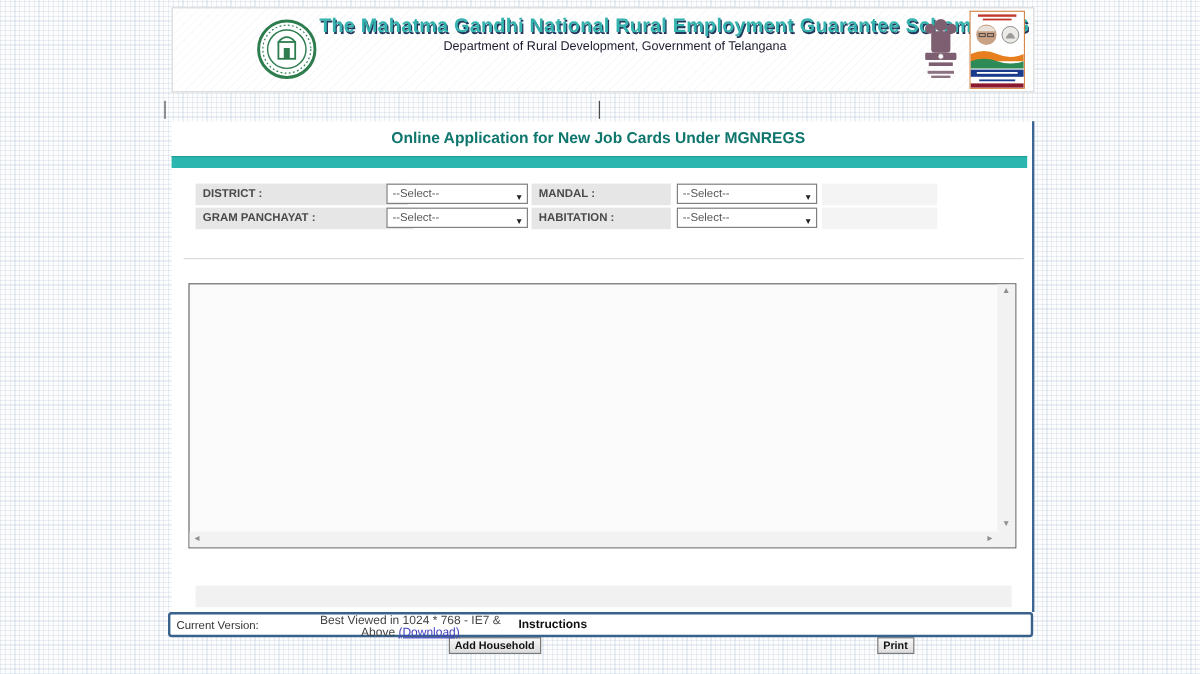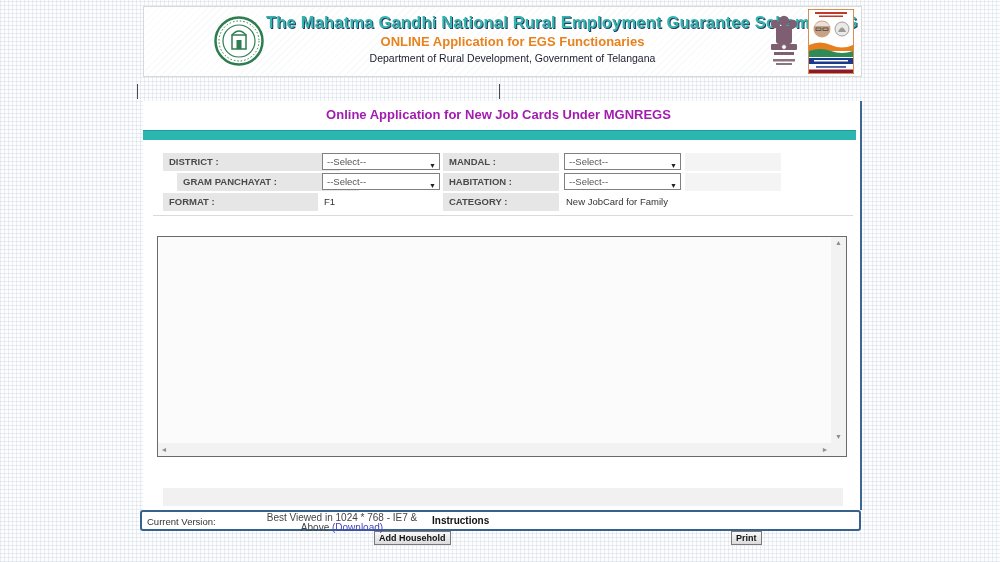--- a/index.html
+++ b/index.html
@@ -19,21 +19,21 @@
     text-shadow:1px 1px 0 #233a5e;line-height:20px;white-space:nowrap;}
   .h-sub{font-size:13px;font-weight:bold;color:#e8821e;line-height:19px;}
   .h-dept{font-size:10.5px;font-weight:normal;color:#1c1c2e;line-height:15px;}
   .emblem{position:absolute;left:622px;top:5px;width:36px;height:60px;}
   .poster{position:absolute;left:664px;top:2px;width:46px;height:65px;}
   .tick{position:absolute;top:84px;width:1px;height:15px;background:#4a4a4a;}
   
   .main{position:absolute;left:143px;top:101px;width:719px;height:409px;background:#fff;
     border-right:2px solid #3c6794;box-sizing:border-box;}
   .page-title{position:absolute;left:0;right:6px;top:6px;text-align:center;
-    font-size:13px;font-weight:bold;color:#a21caf;}
+    font-size:13px;font-weight:bold;color:#0f766e;}
   .accent-bar{position:absolute;left:0;top:29px;width:713px;height:9px;background:#2bb6af;
     border-top:1px solid #1d9e98;}
   
   .f-row{position:absolute;height:18px;}
   .f-label{position:absolute;height:18px;background:#e6e6e6;color:#4a4a4a;
     font-size:9.5px;font-weight:bold;line-height:18px;padding-left:6px;box-sizing:border-box;}
   .f-select{position:absolute;height:17px;top:0px;background:#fff;border:1px solid #808080;
     box-sizing:border-box;font-size:9.5px;color:#555;line-height:15px;padding:0 4px;cursor:default;}
   .f-select .arr{position:absolute;right:3px;top:4px;font-size:7px;color:#222;}
   .f-filler{position:absolute;height:18px;background:#f4f4f4;}
@@ -57,41 +57,40 @@
   
   .actions{position:absolute;left:20px;top:387px;width:680px;height:18px;background:#f1f1f1;}
   .add-btn{position:absolute;left:211px;top:2px;}
   .print-btn{position:absolute;left:568px;top:2px;}
   
   .footer{position:absolute;left:140px;top:510px;width:721px;height:21px;background:#fff;
     border:2px solid #38618c;border-radius:3px;box-sizing:border-box;padding-left:36px;}
   .cur-ver{position:absolute;left:5px;top:4px;font-size:9.5px;color:#333;}
   .best-viewed{position:absolute;left:92px;width:216px;top:1px;text-align:center;
     font-size:10px;color:#444;line-height:10px;}
-  .dl-link{color:#4343bf;cursor:pointer;}
+  .dl-link{color:#4343bf;text-decoration:underline;cursor:pointer;}
   .instructions{position:absolute;left:290px;top:3px;font-size:10px;font-weight:bold;color:#111;cursor:pointer;}
   .copyright{position:absolute;right:8px;top:4px;font-size:9px;font-weight:bold;color:#333;}
 </style>
 </head>
 <body>
 
 <div class="page">
 
   <div class="header">
     <svg class="seal" viewBox="0 0 50 52">
       <circle cx="25" cy="26" r="23.5" fill="#ffffff" stroke="#2e7d4f" stroke-width="2.5"></circle>
       <circle cx="25" cy="26" r="20" fill="none" stroke="#2e7d4f" stroke-width="1" stroke-dasharray="1.5 2"></circle>
       <circle cx="25" cy="26" r="16" fill="#ffffff" stroke="#2e7d4f" stroke-width="1.2"></circle>
       <rect x="18" y="20" width="14" height="14" fill="none" stroke="#2e7d4f" stroke-width="1.5"></rect>
       <path d="M18 20 Q25 12 32 20" fill="none" stroke="#2e7d4f" stroke-width="1.5"></path>
       <rect x="22.5" y="25" width="5" height="9" fill="#2e7d4f"></rect>
     </svg>
     <div class="titles">
       <div class="h-title">The Mahatma Gandhi National Rural Employment Guarantee Scheme - TG</div>
-      <div class="h-sub">ONLINE Application for EGS Functionaries</div>
       <div class="h-dept">Department of Rural Development, Government of Telangana</div>
     </div>
     <svg class="emblem" viewBox="0 0 36 60">
       <g fill="#7d5f71">
         <circle cx="9" cy="12" r="4.2"></circle>
           <circle cx="18" cy="9" r="5.2"></circle>
           <circle cx="27" cy="12" r="4.2"></circle>
         <rect x="10" y="14" width="16" height="18" rx="3"></rect>
         <rect x="5" y="32" width="26" height="6" rx="1"></rect>
         <rect x="8" y="40" width="20" height="3"></rect>
@@ -136,39 +135,33 @@
       </div>
       <div class="f-label" style="left:300px;width:116px;">MANDAL :</div>
       <div class="f-select" style="left:421px;width:117px;">
         <span>--Select--</span>
         <span class="arr">▼</span>
       </div>
       <div class="f-filler" style="left:542px;width:96px;"></div>
     </div>
 
     <div class="f-row" style="left:0;top:72px;width:719px;">
-      <div class="f-label" style="left:34px;width:182px;">GRAM PANCHAYAT :</div>
+      <div class="f-label" style="left:20px;width:182px;">GRAM PANCHAYAT :</div>
       <div class="f-select" style="left:179px;width:118px;">
         <span>--Select--</span>
         <span class="arr">▼</span>
       </div>
       <div class="f-label" style="left:300px;width:116px;">HABITATION :</div>
       <div class="f-select" style="left:421px;width:117px;">
         <span>--Select--</span>
         <span class="arr">▼</span>
       </div>
       <div class="f-filler" style="left:542px;width:96px;"></div>
     </div>
 
-    <div class="f-row" style="left:0;top:92px;width:719px;">
-      <div class="f-label" style="left:20px;width:155px;">FORMAT :</div>
-      <div class="f-value" style="left:181px;">F1</div>
-      <div class="f-label" style="left:300px;width:116px;">CATEGORY :</div>
-      <div class="f-value" style="left:423px;">New JobCard for Family</div>
-    </div>
 
     <button class="btn go-btn">GO</button>
     <div class="f-sep"></div>
 
     <div class="results">
       <div class="vscroll">
         <div class="sarr up">▲</div>
         <div class="sarr dn">▼</div>
       </div>
       <div class="hscroll">

